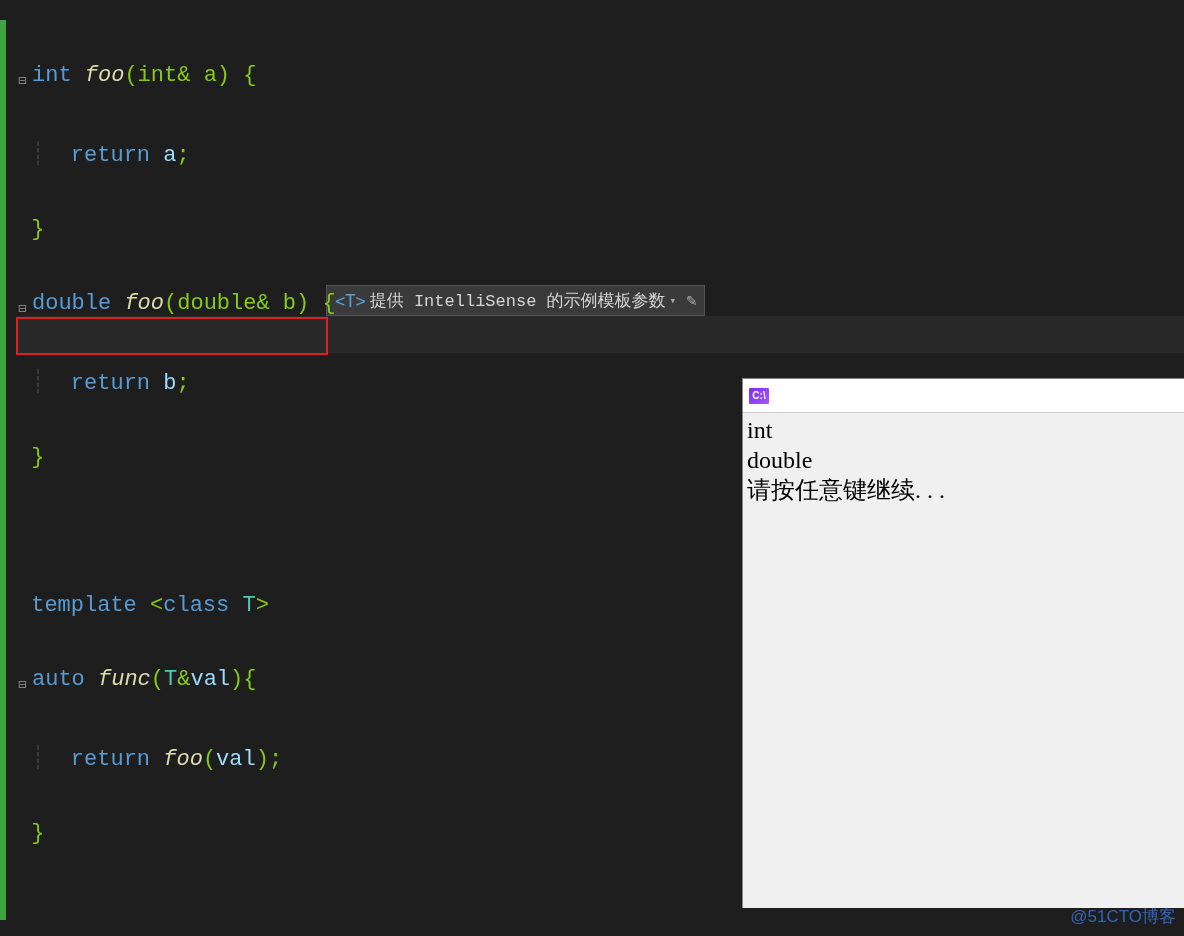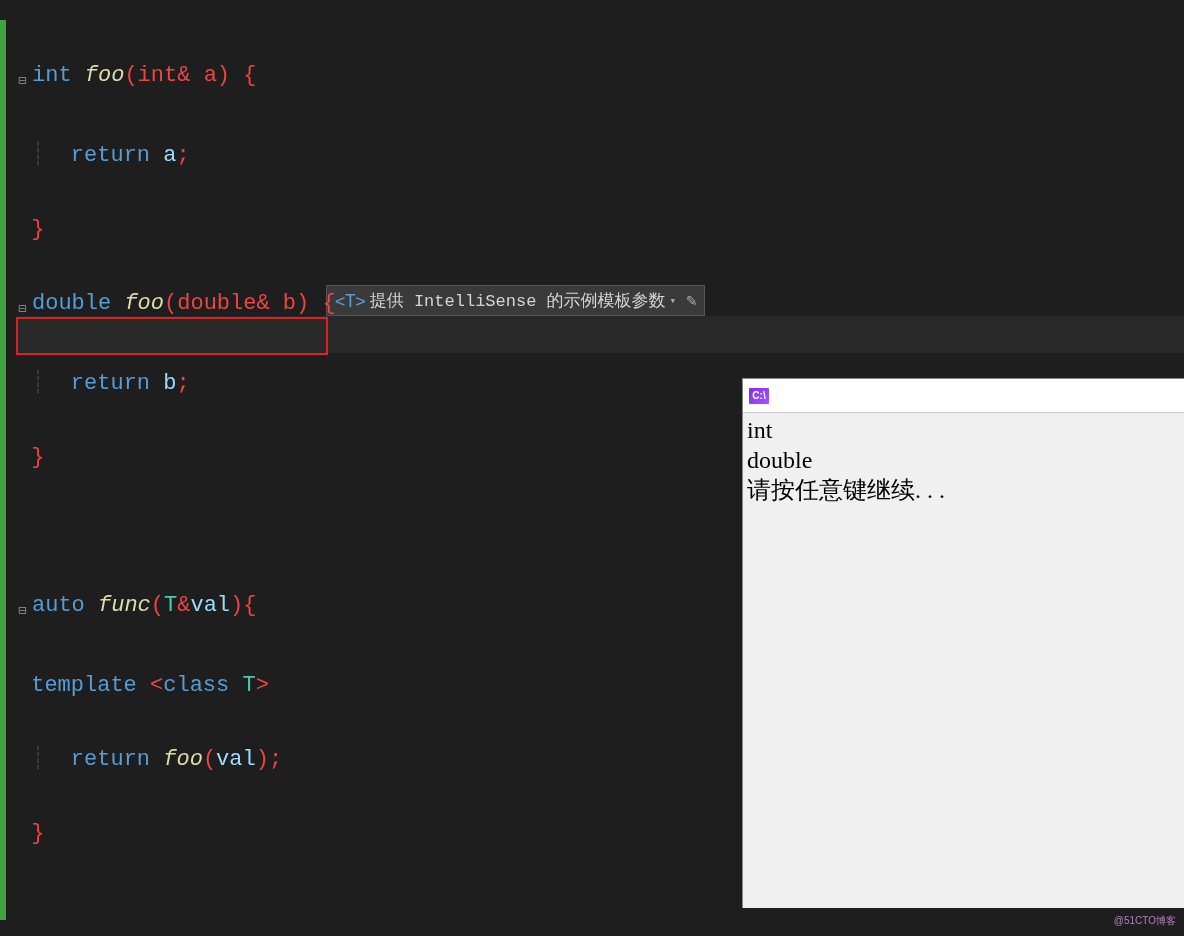--- a/index.html
+++ b/index.html
@@ -5,52 +5,52 @@
 * { margin: 0; padding: 0; box-sizing: border-box; }
 body { background: #1e1e1e; font-family: Consolas, 'Courier New', monospace; width: 1184px; height: 936px; overflow: hidden; position: relative; }
 .editor { position: absolute; left: 0; top: 0; right: 0; bottom: 0; background: #1e1e1e; }
 .green-bar { position: absolute; left: 0; top: 20px; width: 6px; height: 900px; background: #3fa33f; }
 .code-area { position: absolute; left: 18px; top: 20px; font-size: 22px; line-height: 37px; white-space: pre; }
 .fold { color: #808080; font-size: 14px; vertical-align: text-top; display: inline-block; width: 14px; }
 .kw { color: #569cd6; }
 .func { color: #dcdcaa; font-style: italic; }
 .var { color: #9cdcfe; }
 .type { color: #4ec9b0; }
-.punct { color: #ef4444; }
+.punct { color: #84cc16; }
 .guide { color: #404040; }
 .red-box { position: absolute; border: 2px solid #e02020; pointer-events: none; }
 .intellisense-hint { position: absolute; background: #3a3a3a; border: 1px solid #555; padding: 3px 8px; font-size: 17px; color: #d4d4d4; display: flex; align-items: center; gap: 4px; }
 .hint-t { color: #569cd6; font-family: Consolas, monospace; }
 .pencil-icon { color: #aaa; margin-left: 6px; }
 .dropdown-arrow { color: #aaa; font-size: 11px; }
 .console-window { position: absolute; right: 0; top: 378px; width: 442px; height: 530px; background: #f0f0f0; border-top: 1px solid #888; border-left: 1px solid #888; }
 .console-title { background: #fff; height: 34px; display: flex; align-items: center; padding-left: 6px; font-family: 'Microsoft YaHei', sans-serif; font-size: 17px; color: #000; border-bottom: 1px solid #ccc; }
 .console-icon { width: 20px; height: 16px; background: linear-gradient(135deg,#7b2ef5 0%,#a855f7 100%); margin-right: 8px; display: inline-flex; align-items: center; justify-content: center; color: #fff; font-size: 10px; font-weight: bold; border-radius: 1px; }
 .console-body { padding: 2px 4px; font-family: 'NSimSun','SimSun', serif; font-size: 24px; line-height: 30px; color: #000; background: #f0f0f0; }
 .editor-highlight { position: absolute; background: #282828; height: 37px; left: 18px; right: 0; z-index: 0; }
 .code-line { position: relative; z-index: 1; }
-.watermark { position: absolute; right: 8px; bottom: 8px; color: #f0abfc; font-size: 10px; font-family: sans-serif; opacity: 0.7; }
+.watermark { position: absolute; right: 8px; bottom: 8px; color: #3b82f6; font-size: 17px; font-family: sans-serif; opacity: 0.7; }
 </style>
 </head>
 <body>
 
 <div class="editor">
   <div class="green-bar"></div>
   <div class="editor-highlight" style="top:316px;"></div>
 
   <div class="code-area">
 <div class="code-line"><span class="fold">⊟</span><span class="kw">int</span><span class="punct"> </span><span class="func">foo</span><span class="punct">(int&amp; a) {</span></div>
 <div class="code-line"><span class="guide"> ┊  </span><span class="kw">return</span><span class="punct"> </span><span class="var">a</span><span class="punct">;</span></div>
 <div class="code-line"><span class="guide"> </span><span class="punct">}</span></div>
 <div class="code-line"><span class="fold">⊟</span><span class="kw">double</span><span class="punct"> </span><span class="func">foo</span><span class="punct">(double&amp; b) {</span></div>
 <div class="code-line"><span class="guide"> ┊  </span><span class="kw">return</span><span class="punct"> </span><span class="var">b</span><span class="punct">;</span></div>
 <div class="code-line"><span class="guide"> </span><span class="punct">}</span></div>
 <div class="code-line"> </div>
+<div class="code-line"><span class="guide"> </span><span class="kw">template</span><span class="punct"> &lt;</span><span class="kw">class</span><span class="type"> T</span><span class="punct">&gt;</span></div>
 <div class="code-line"><span class="fold">⊟</span><span class="kw">auto</span><span class="punct"> </span><span class="func">func</span><span class="punct">(</span><span class="type">T</span><span class="punct">&amp;</span><span class="var">val</span><span class="punct">){</span></div>
-<div class="code-line"><span class="guide"> </span><span class="kw">template</span><span class="punct"> &lt;</span><span class="kw">class</span><span class="type"> T</span><span class="punct">&gt;</span></div>
 <div class="code-line"><span class="guide"> ┊  </span><span class="kw">return</span><span class="punct"> </span><span class="func">foo</span><span class="punct">(</span><span class="var">val</span><span class="punct">);</span></div>
 <div class="code-line"><span class="guide"> </span><span class="punct">}</span></div>
 <div class="code-line"> </div>
 
 
 
 
 
 
 

